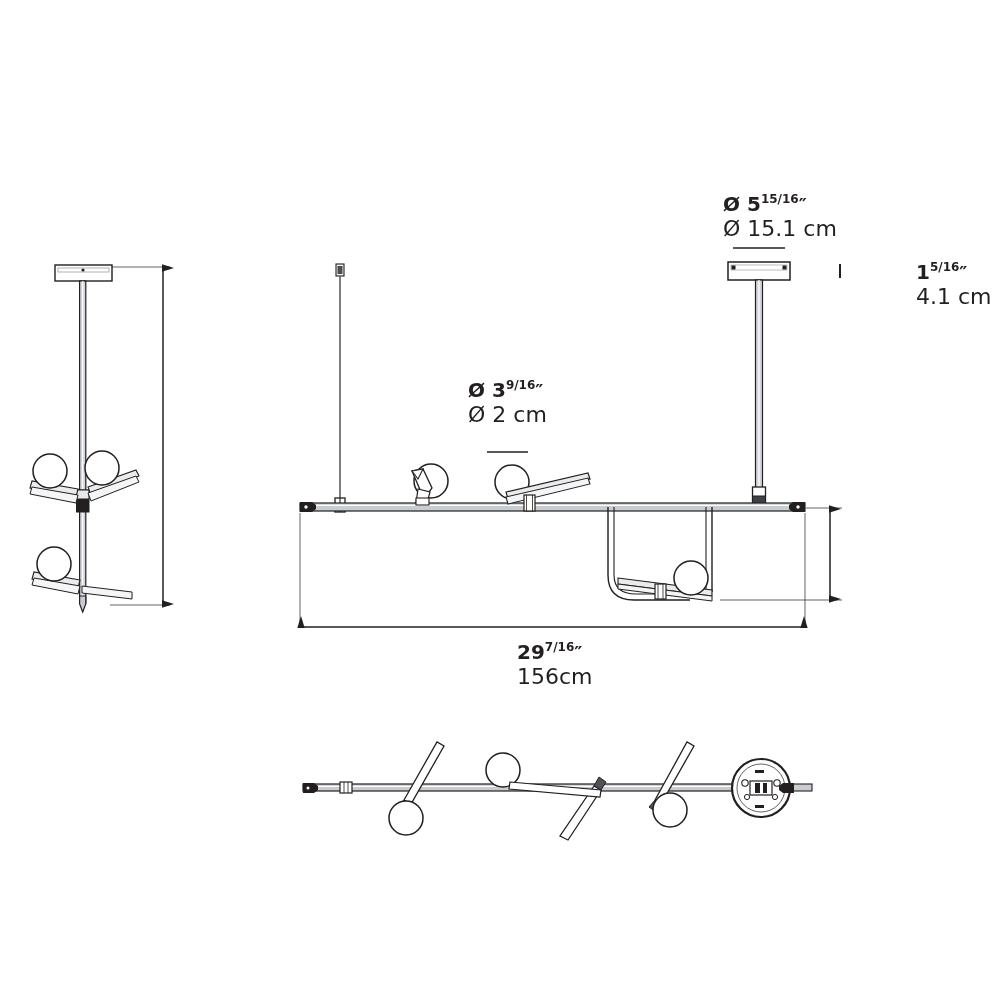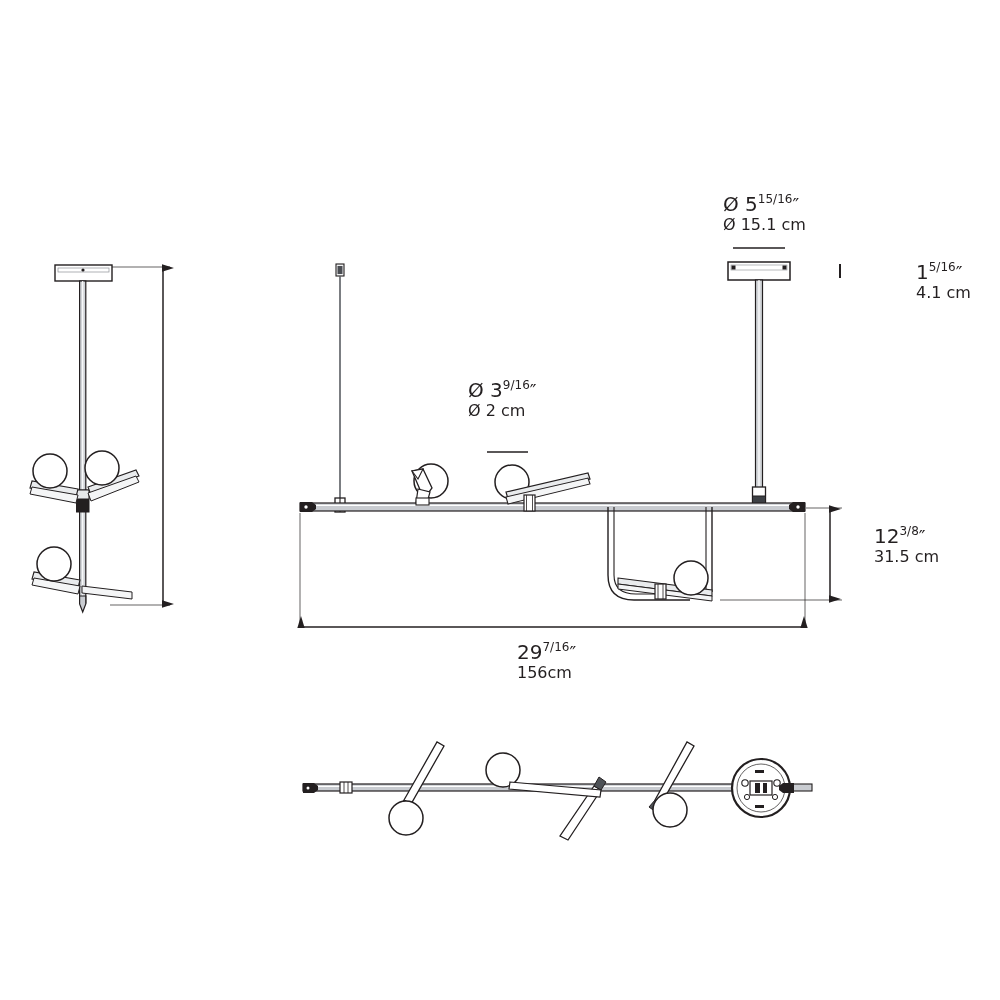--- a/index.html
+++ b/index.html
@@ -1,22 +1,22 @@
 <!DOCTYPE html>
 <html><head>
 <meta charset="utf-8">
 <style>
   html,body{margin:0;padding:0;background:#ffffff;}
   body{width:1000px;height:1000px;position:relative;overflow:hidden;
        font-family:"DejaVu Sans","Liberation Sans",sans-serif;color:#231f20;}
   #stage{position:absolute;left:0;top:0;width:1000px;height:1000px;}
   svg{position:absolute;left:0;top:0;width:1000px;height:1000px;}
   .dimtext{position:absolute;white-space:nowrap;color:#231f20;line-height:1.18;}
-  .dl1{font-size:20px;}
-  .dl2{font-size:16px;}
+  .dl1{font-size:20px;font-weight:bold;}
+  .dl2{font-size:22px;}
   .frac{font-size:12px;vertical-align:super;letter-spacing:0px;}
   .dq{font-size:18px;}
 </style>
 </head>
 <body>
 
 <div id="stage">
 
 <svg viewBox="0 0 1000 1000" xmlns="http://www.w3.org/2000/svg">
   <defs>
@@ -211,26 +211,20 @@
 </div>
 
 <div class="dimtext" style="left:468px;top:378px;">
   <div class="dl1">
     <span>Ø 3</span><span class="frac">9/16</span><span class="dq">″</span>
   </div>
   <div class="dl2">Ø 2 cm</div>
 </div>
 
 
-<div class="dimtext" style="left:874px;top:524px;">
-  <div class="dl1">
-    <span>12</span><span class="frac">3/8</span><span class="dq">″</span>
-  </div>
-  <div class="dl2">31.5 cm</div>
-</div>
 
 <div class="dimtext" style="left:517px;top:640px;">
   <div class="dl1">
     <span>29</span><span class="frac">7/16</span><span class="dq">″</span>
   </div>
   <div class="dl2">156cm</div>
 </div>
 
 </div>
 

